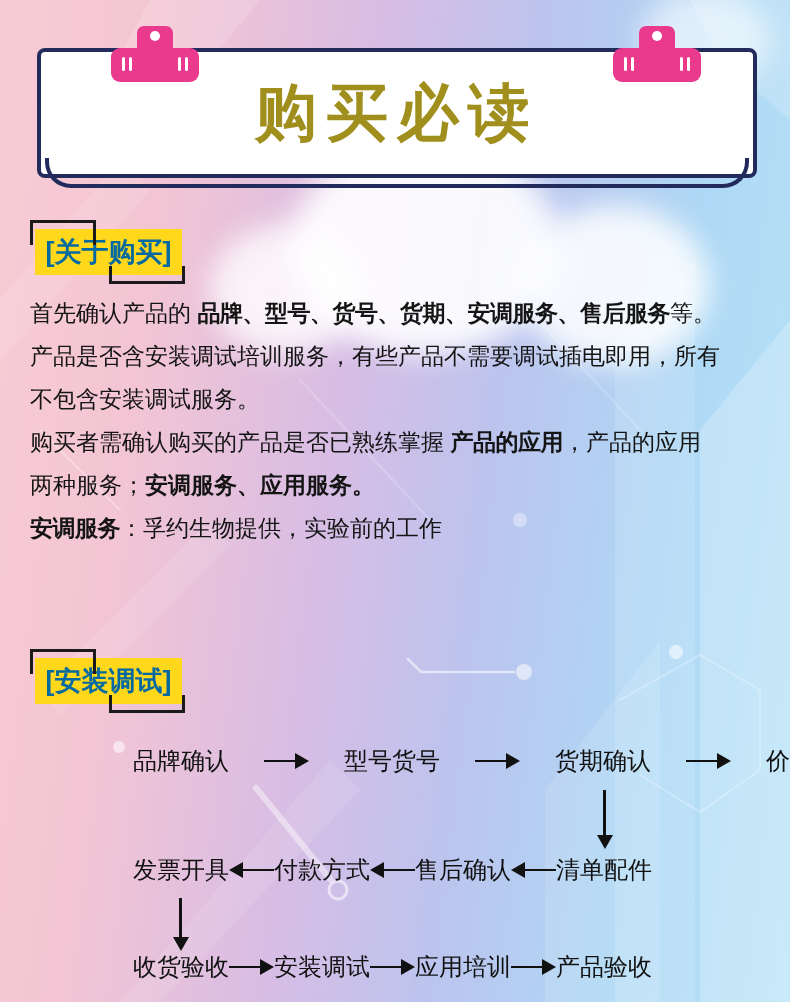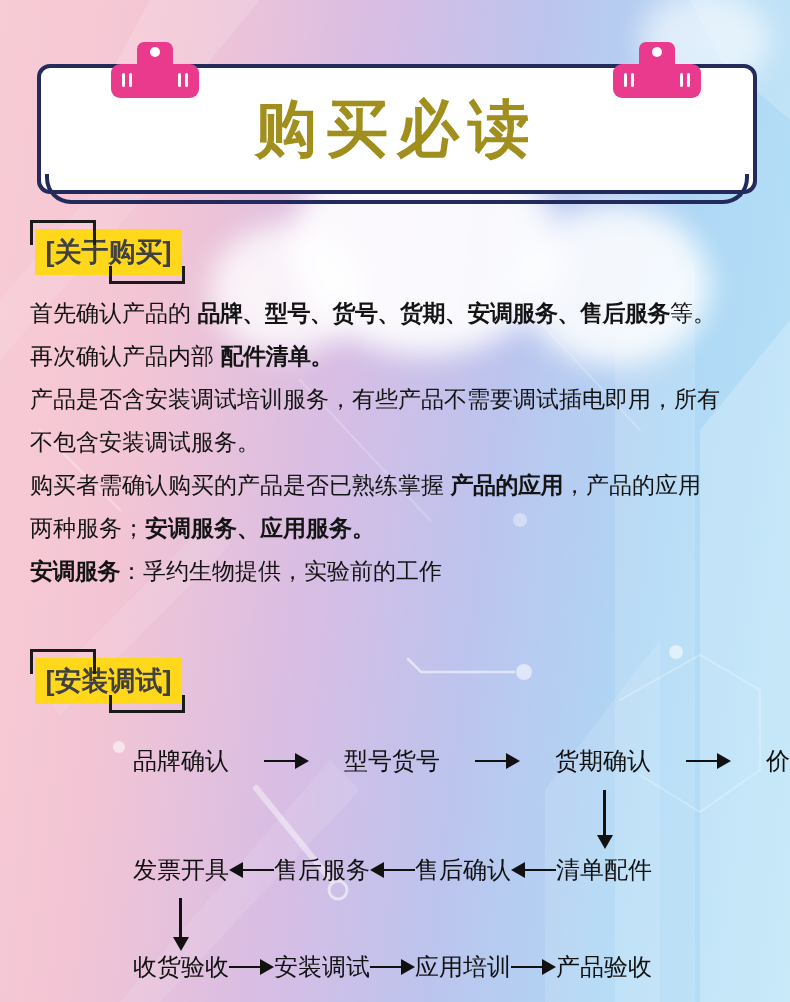--- a/index.html
+++ b/index.html
@@ -9,39 +9,39 @@
     background:linear-gradient(97deg,#f8ccd4 0%,#f3c5d4 20%,#d8bde4 42%,#bcc4ee 60%,#aed8f5 80%,#b9e4f8 100%);
   }
   .bg-deco{position:absolute;left:0;top:0;width:790px;height:1002px;z-index:0;}
   .blob{position:absolute;background:#fff;border-radius:50%;filter:blur(14px);opacity:.9;z-index:1;}
   .b1{left:290px;top:140px;width:270px;height:215px;}
   .b2{left:520px;top:205px;width:190px;height:160px;opacity:.85;}
   .b3{left:210px;top:225px;width:150px;height:130px;opacity:.8;}
   .b4{left:640px;top:-10px;width:130px;height:100px;opacity:.6;}
 
   
-  .card{position:absolute;left:37px;top:64px;width:712px;height:122px;background:#fff;
-        border:4px solid var(--navy);border-radius:13px;z-index:2;text-decoration:underline;}
+  .card{position:absolute;left:37px;top:48px;width:712px;height:122px;background:#fff;
+        border:4px solid var(--navy);border-radius:8px;z-index:2;text-decoration:underline;}
   .card::after{content:"";position:absolute;left:4px;right:4px;bottom:-14px;height:26px;
         border:4px solid var(--navy);border-top:none;border-radius:0 0 26px 26px;}
   .title{position:absolute;left:0;top:0;width:100%;height:122px;line-height:122px;margin:0;
         text-align:center;font-size:62px;font-weight:900;letter-spacing:9px;color:var(--gold);}
   
   .clip{position:absolute;top:-26px;width:88px;height:60px;z-index:3;}
   .clip-left{left:70px;}  .clip-right{left:572px;}
   .clip-tab{position:absolute;left:26px;top:0;width:36px;height:30px;background:var(--pink);border-radius:7px;}
   .clip-hole{position:absolute;left:13px;top:5px;width:10px;height:10px;background:#fff;border-radius:50%;}
   .clip-bar{position:absolute;left:0;top:22px;width:88px;height:34px;background:var(--pink);border-radius:9px;}
   .tick{position:absolute;top:9px;width:3px;height:14px;background:#fff;border-radius:2px;}
   .t1{left:11px;} .t2{left:18px;} .t3{left:67px;} .t4{left:74px;}
 
   
   .tag{position:absolute;left:35px;width:147px;height:46px;background:var(--yellow);
        display:flex;align-items:center;justify-content:center;
-       font-size:27px;font-weight:600;color:#404040;z-index:2;}
+       font-size:27px;font-weight:600;color:#0369a1;z-index:2;}
   .tag::before{content:"";position:absolute;left:-5px;top:-9px;width:60px;height:22px;
        border-top:3px solid #1a1a1a;border-left:3px solid #1a1a1a;border-right:3px solid #1a1a1a;}
   .tag::after{content:"";position:absolute;right:-3px;bottom:-9px;width:70px;height:15px;
        border-bottom:3px solid #1a1a1a;border-right:3px solid #1a1a1a;border-left:3px solid #1a1a1a;}
   .tag-about{top:229px;}  .tag-process{top:658px;}
 
   
   .about{position:absolute;left:30px;top:292px;z-index:2;color:var(--ink);
          font-size:23px;line-height:43px;white-space:nowrap;}
   .heavy{font-weight:900;letter-spacing:-0.5px;}
@@ -125,21 +125,20 @@
     </div>
     <h1 class="title">购买必读</h1>
   </div>
 
   <div class="tag tag-about">
     <span>[关于购买]</span>
   </div>
 
   <div class="about" id="about-lines">
       <div class="t-line"><span>首先确认产品的 </span><span class="heavy">品牌、型号、货号、货期、安调服务、售后服务</span><span>等。</span></div>
-      <div class="t-line"><span>再次确认产品内部 </span><span class="heavy">配件清单。</span></div>
       <div class="t-line"><span>产品是否含安装调试培训服务，有些产品不需要调试插电即用，所有</span></div>
       <div class="t-line"><span>不包含安装调试服务。</span></div>
       <div class="t-line"><span>购买者需确认购买的产品是否已熟练掌握 </span><span class="heavy">产品的应用</span><span>，产品的应用</span></div>
       <div class="t-line"><span>两种服务；</span><span class="semi">安调服务、应用服务。</span></div>
       <div class="t-line"><span class="heavy">安调服务</span><span>：孚约生物提供，实验前的工作</span></div>
     </div>
 
   <div class="tag tag-process">
     <span>[安装调试]</span>
   </div>
@@ -164,21 +163,21 @@
           <i class="tri"></i>
         </span>
         <span class="flow-item">价格确认</span>
       </div>
       <div class="flow-row row2">
         <span class="flow-item">发票开具</span>
         <span class="conn left">
           <i class="tri"></i>
           <i class="ln"></i>
         </span>
-        <span class="flow-item">售后服务</span>
+        <span class="flow-item">付款方式</span>
         <span class="conn left">
           <i class="tri"></i>
           <i class="ln"></i>
         </span>
         <span class="flow-item">售后确认</span>
         <span class="conn left">
           <i class="tri"></i>
           <i class="ln"></i>
         </span>
         <span class="flow-item">清单配件</span>

